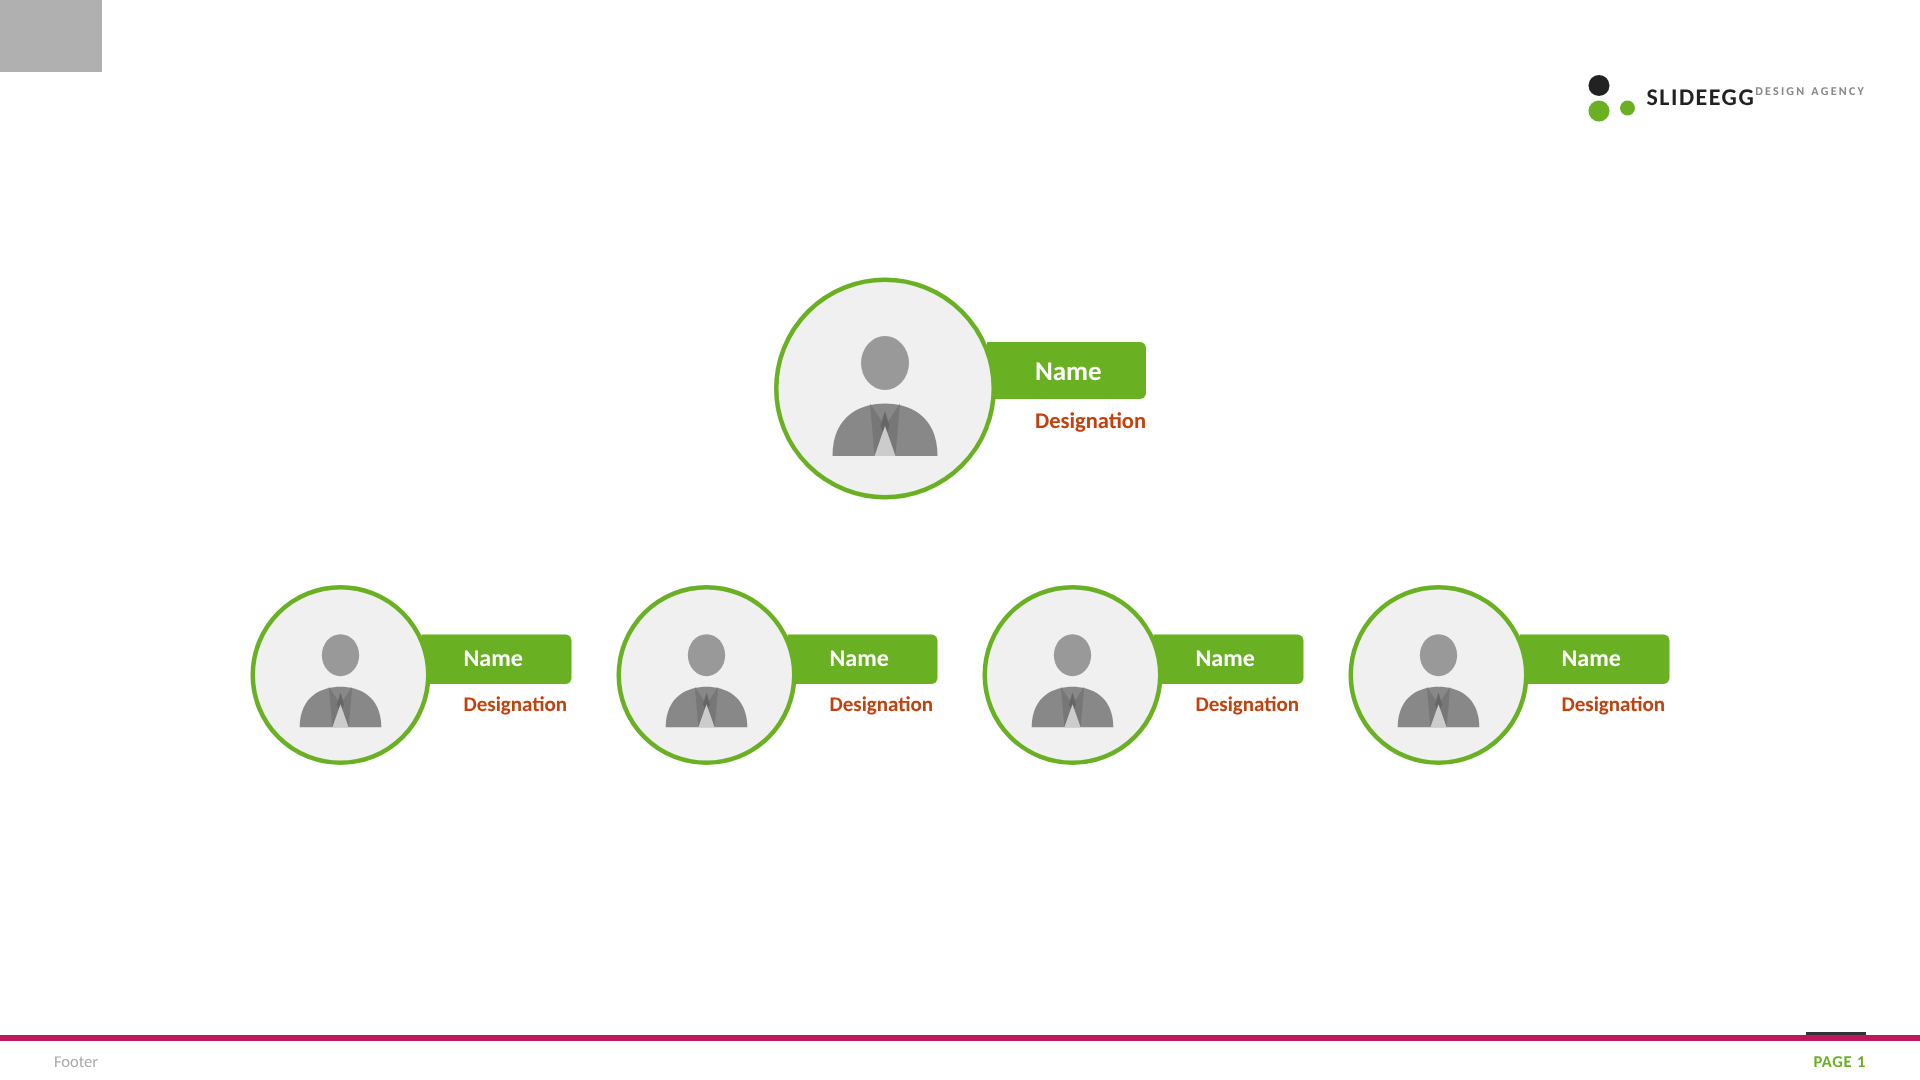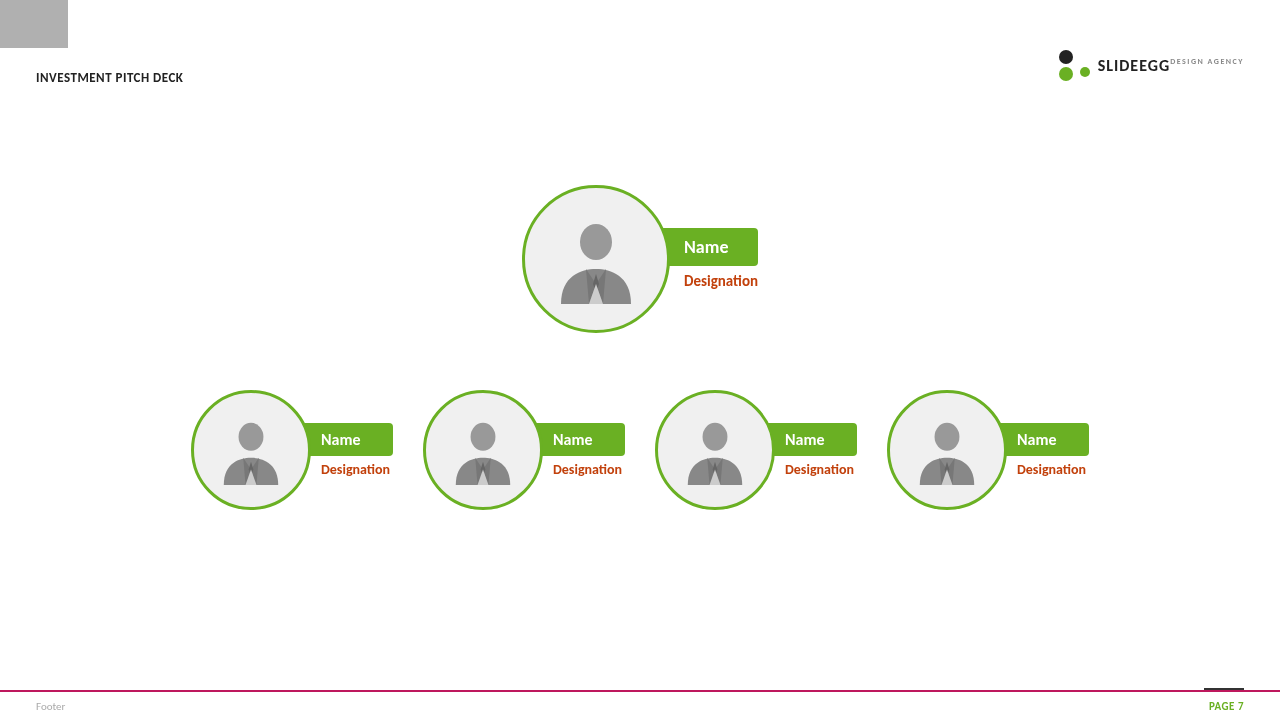--- a/index.html
+++ b/index.html
@@ -106,21 +106,21 @@
       color: #888888;
       letter-spacing: 1.5px;
       text-transform: uppercase;
       font-weight: bold;
     }
 
     
     .team-member {
       display: flex;
       align-items: center;
-      gap: 0;
+      gap: 12px;
       position: relative;
     }
 
     
     .avatar-circle {
       width: 120px;
       height: 120px;
       border-radius: 50%;
       border: 3px solid #6ab023;
       background: #f0f0f0;
@@ -193,21 +193,21 @@
       align-items: center;
     }
 
     
     .footer {
       position: absolute;
       bottom: 0;
       left: 0;
       right: 0;
       height: 30px;
-      border-top: 2px solid #be185d;
+      border-top: 4px solid #be185d;
       display: flex;
       align-items: center;
       justify-content: space-between;
       padding: 0 36px;
     }
 
     .footer-text {
       font-size: 11px;
       color: #aaaaaa;
     }
@@ -228,21 +228,20 @@
       height: 2px;
       background: #333;
     }
   </style>
 </head>
 <body>
 
 <div class="corner-square"></div>
 
 <div class="header">
-  <div class="header-subtitle">INVESTMENT PITCH DECK</div>
 </div>
 
 <div class="logo">
   <div class="logo-dots">
     <div class="logo-dot-row">
       <div class="dot-black-lg"></div>
     </div>
     <div class="logo-dot-row">
       <div class="dot-green-lg"></div>
       <div class="dot-green-sm"></div>
@@ -341,14 +340,14 @@
         <div class="name-badge">Name</div>
         <div class="designation-text">Designation</div>
       </div>
     </div>
   </div>
 
 <div class="footer-line"></div>
 
 <div class="footer">
   <span class="footer-text">Footer</span>
-  <span class="footer-page">PAGE 7</span>
+  <span class="footer-page">PAGE 1</span>
 </div>
 
 </body></html>

